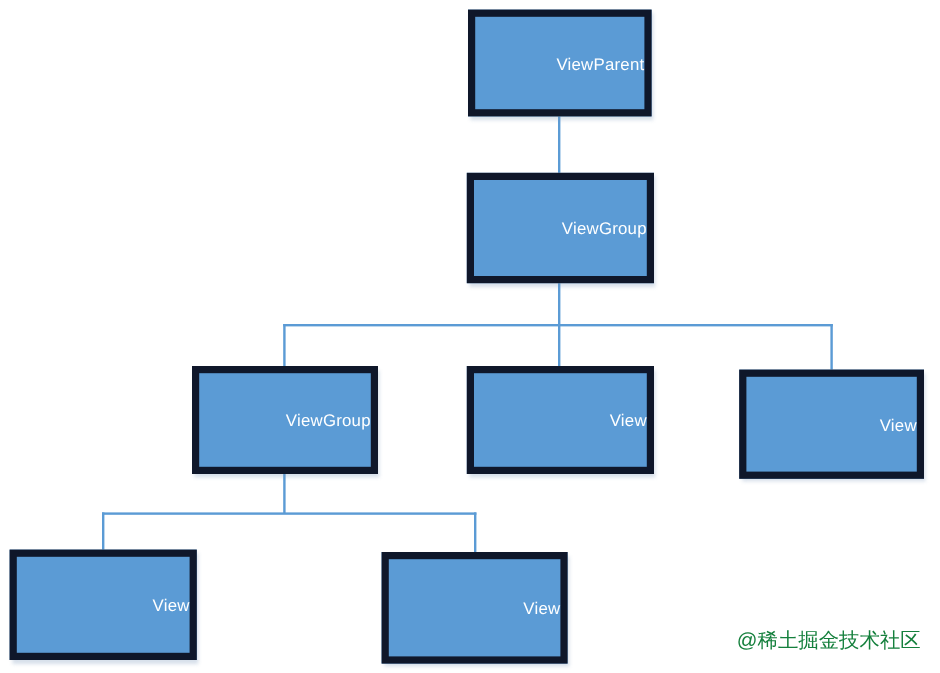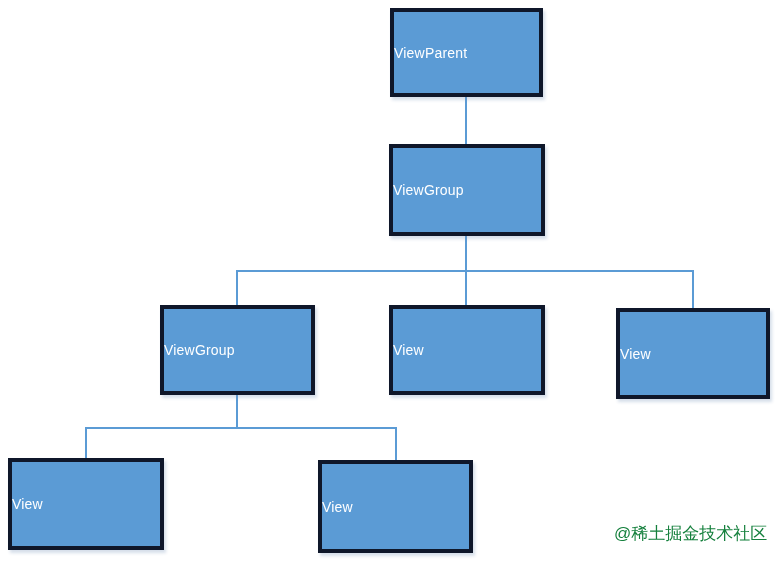--- a/index.html
+++ b/index.html
@@ -11,25 +11,25 @@
   .canvas {
     position: relative;
     width: 783px;
     height: 561px;
     background: #ffffff;
     overflow: hidden;
   }
   .node {
     position: absolute;
     background: #5b9bd5;
-    border: 4px solid #0f172a;
+    border: 6px solid #0f172a;
     box-shadow: 2px 3px 3px rgba(120, 150, 185, 0.30);
     display: flex;
     align-items: center;
-    justify-content: flex-start;
+    justify-content: flex-end;
     box-sizing: border-box;
   }
   .node .label {
     color: #ffffff;
     font-size: 14px;
     letter-spacing: 0.2px;
     text-align: center;
   }
   
   .n1 { left: 390px; top: 8px;   width: 153px; height: 89px; }

